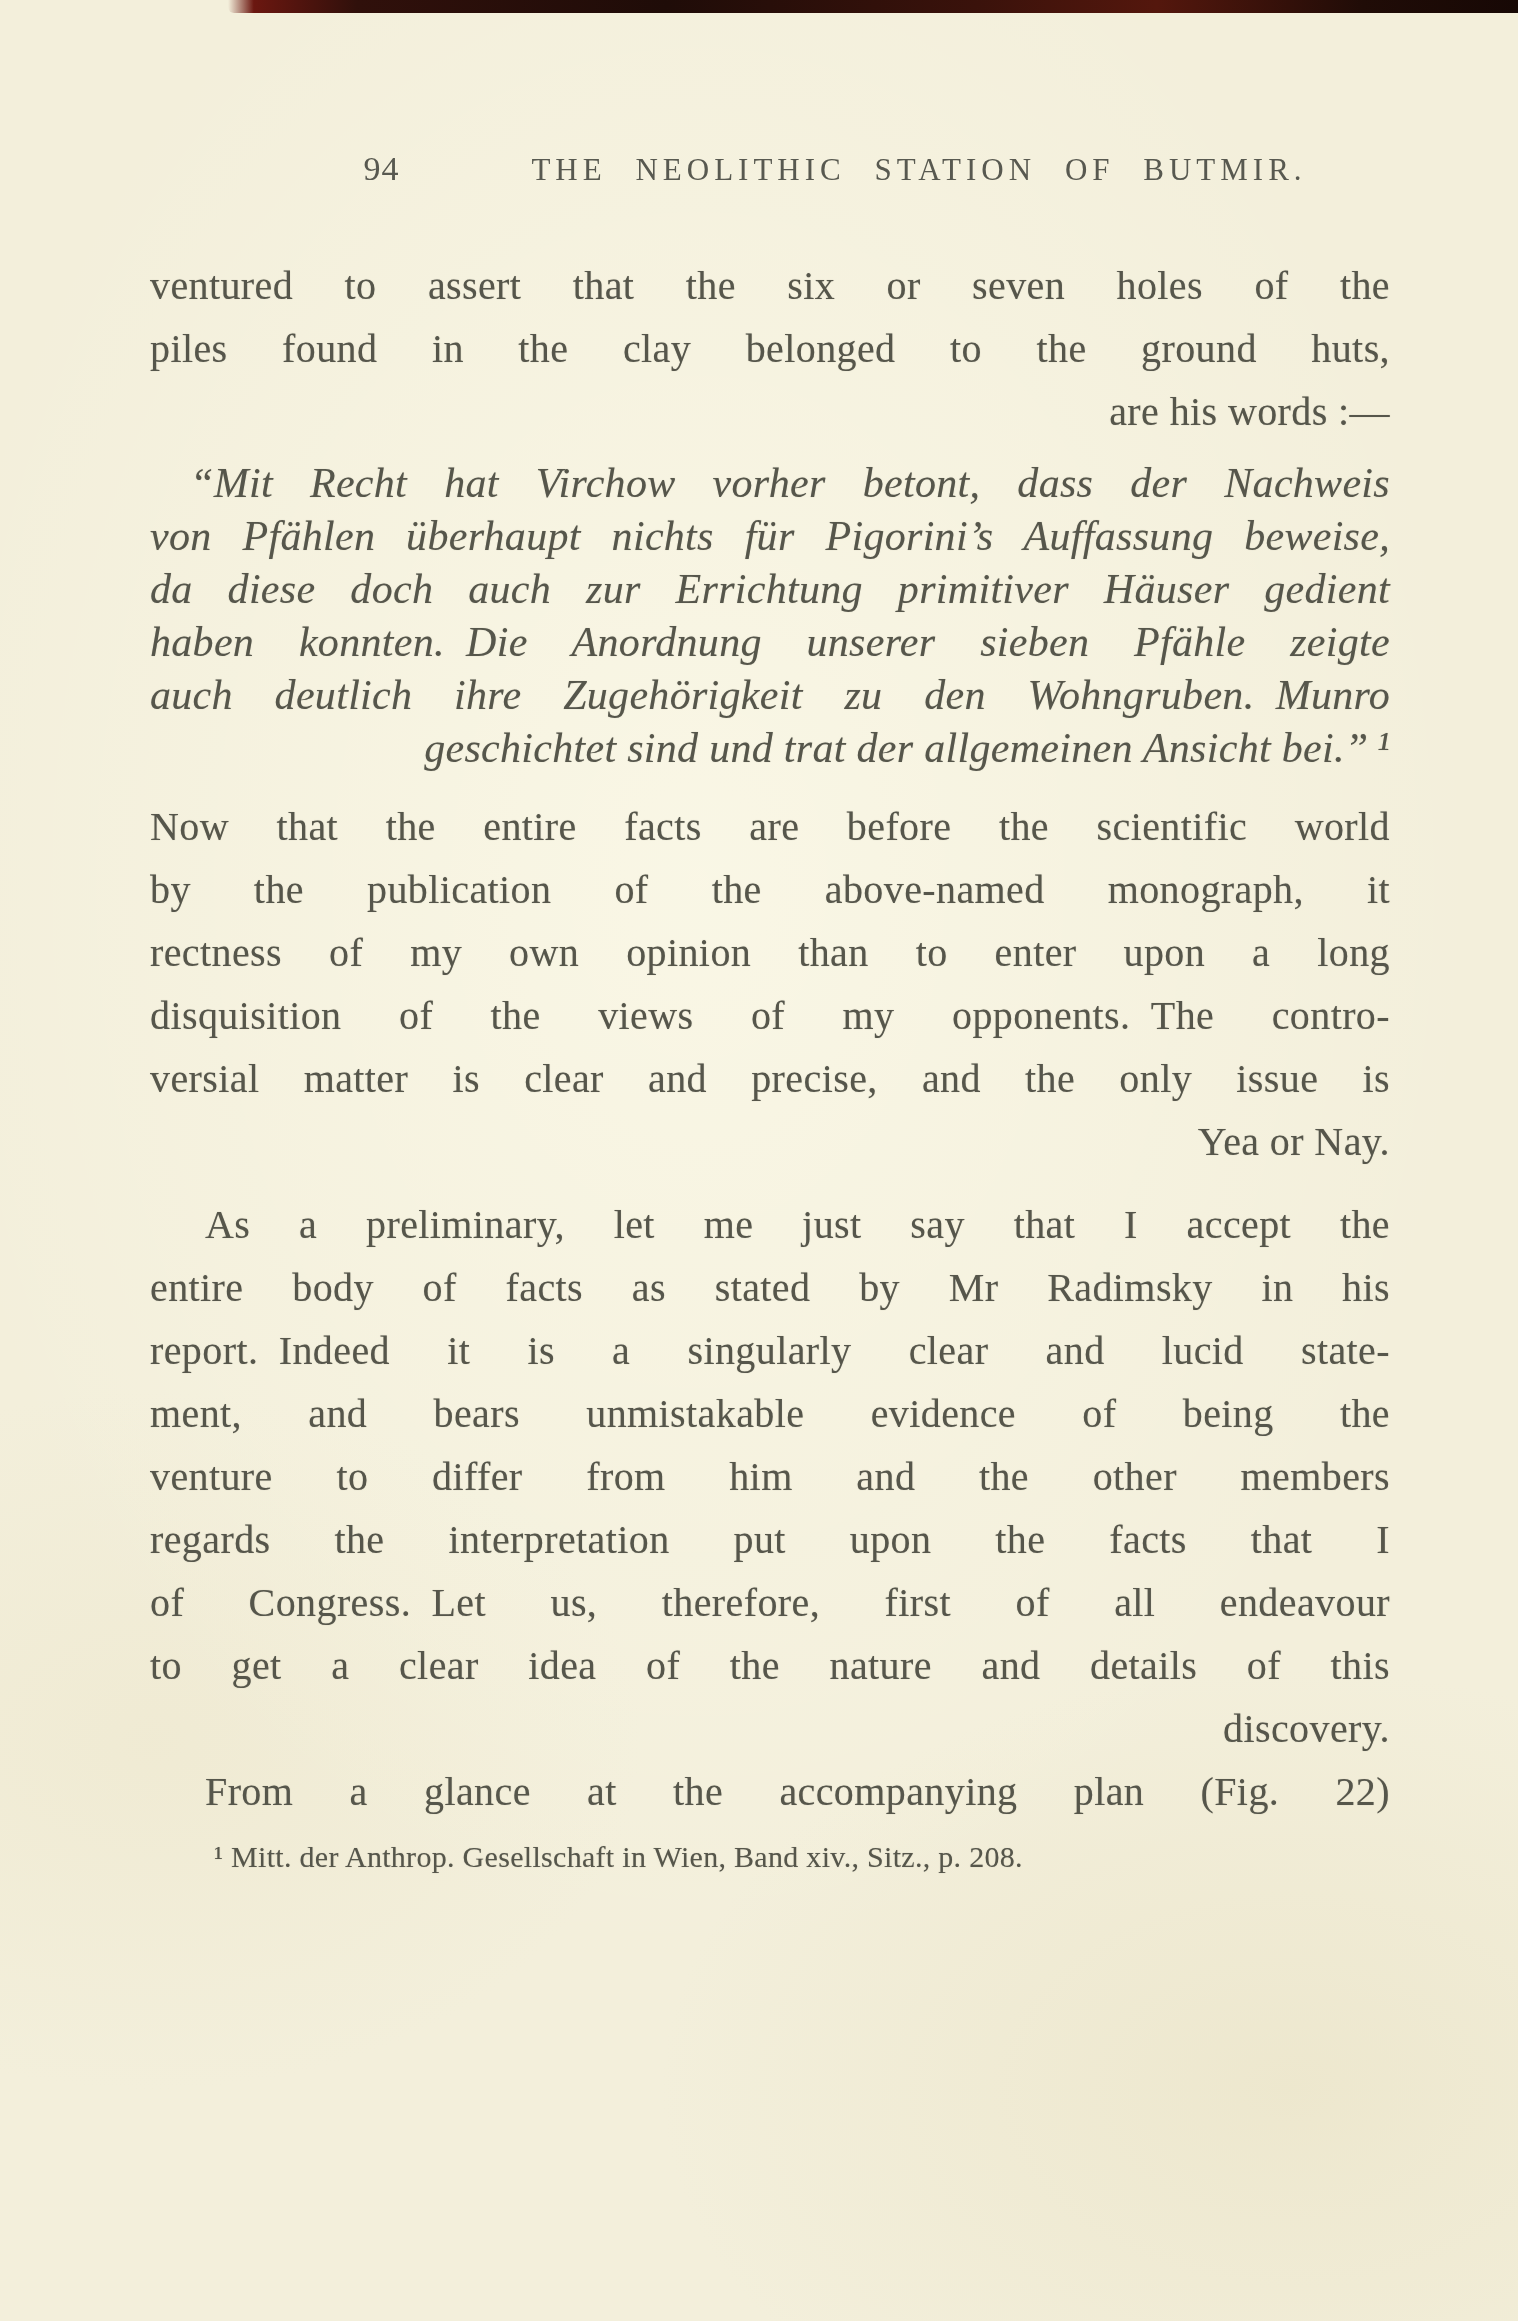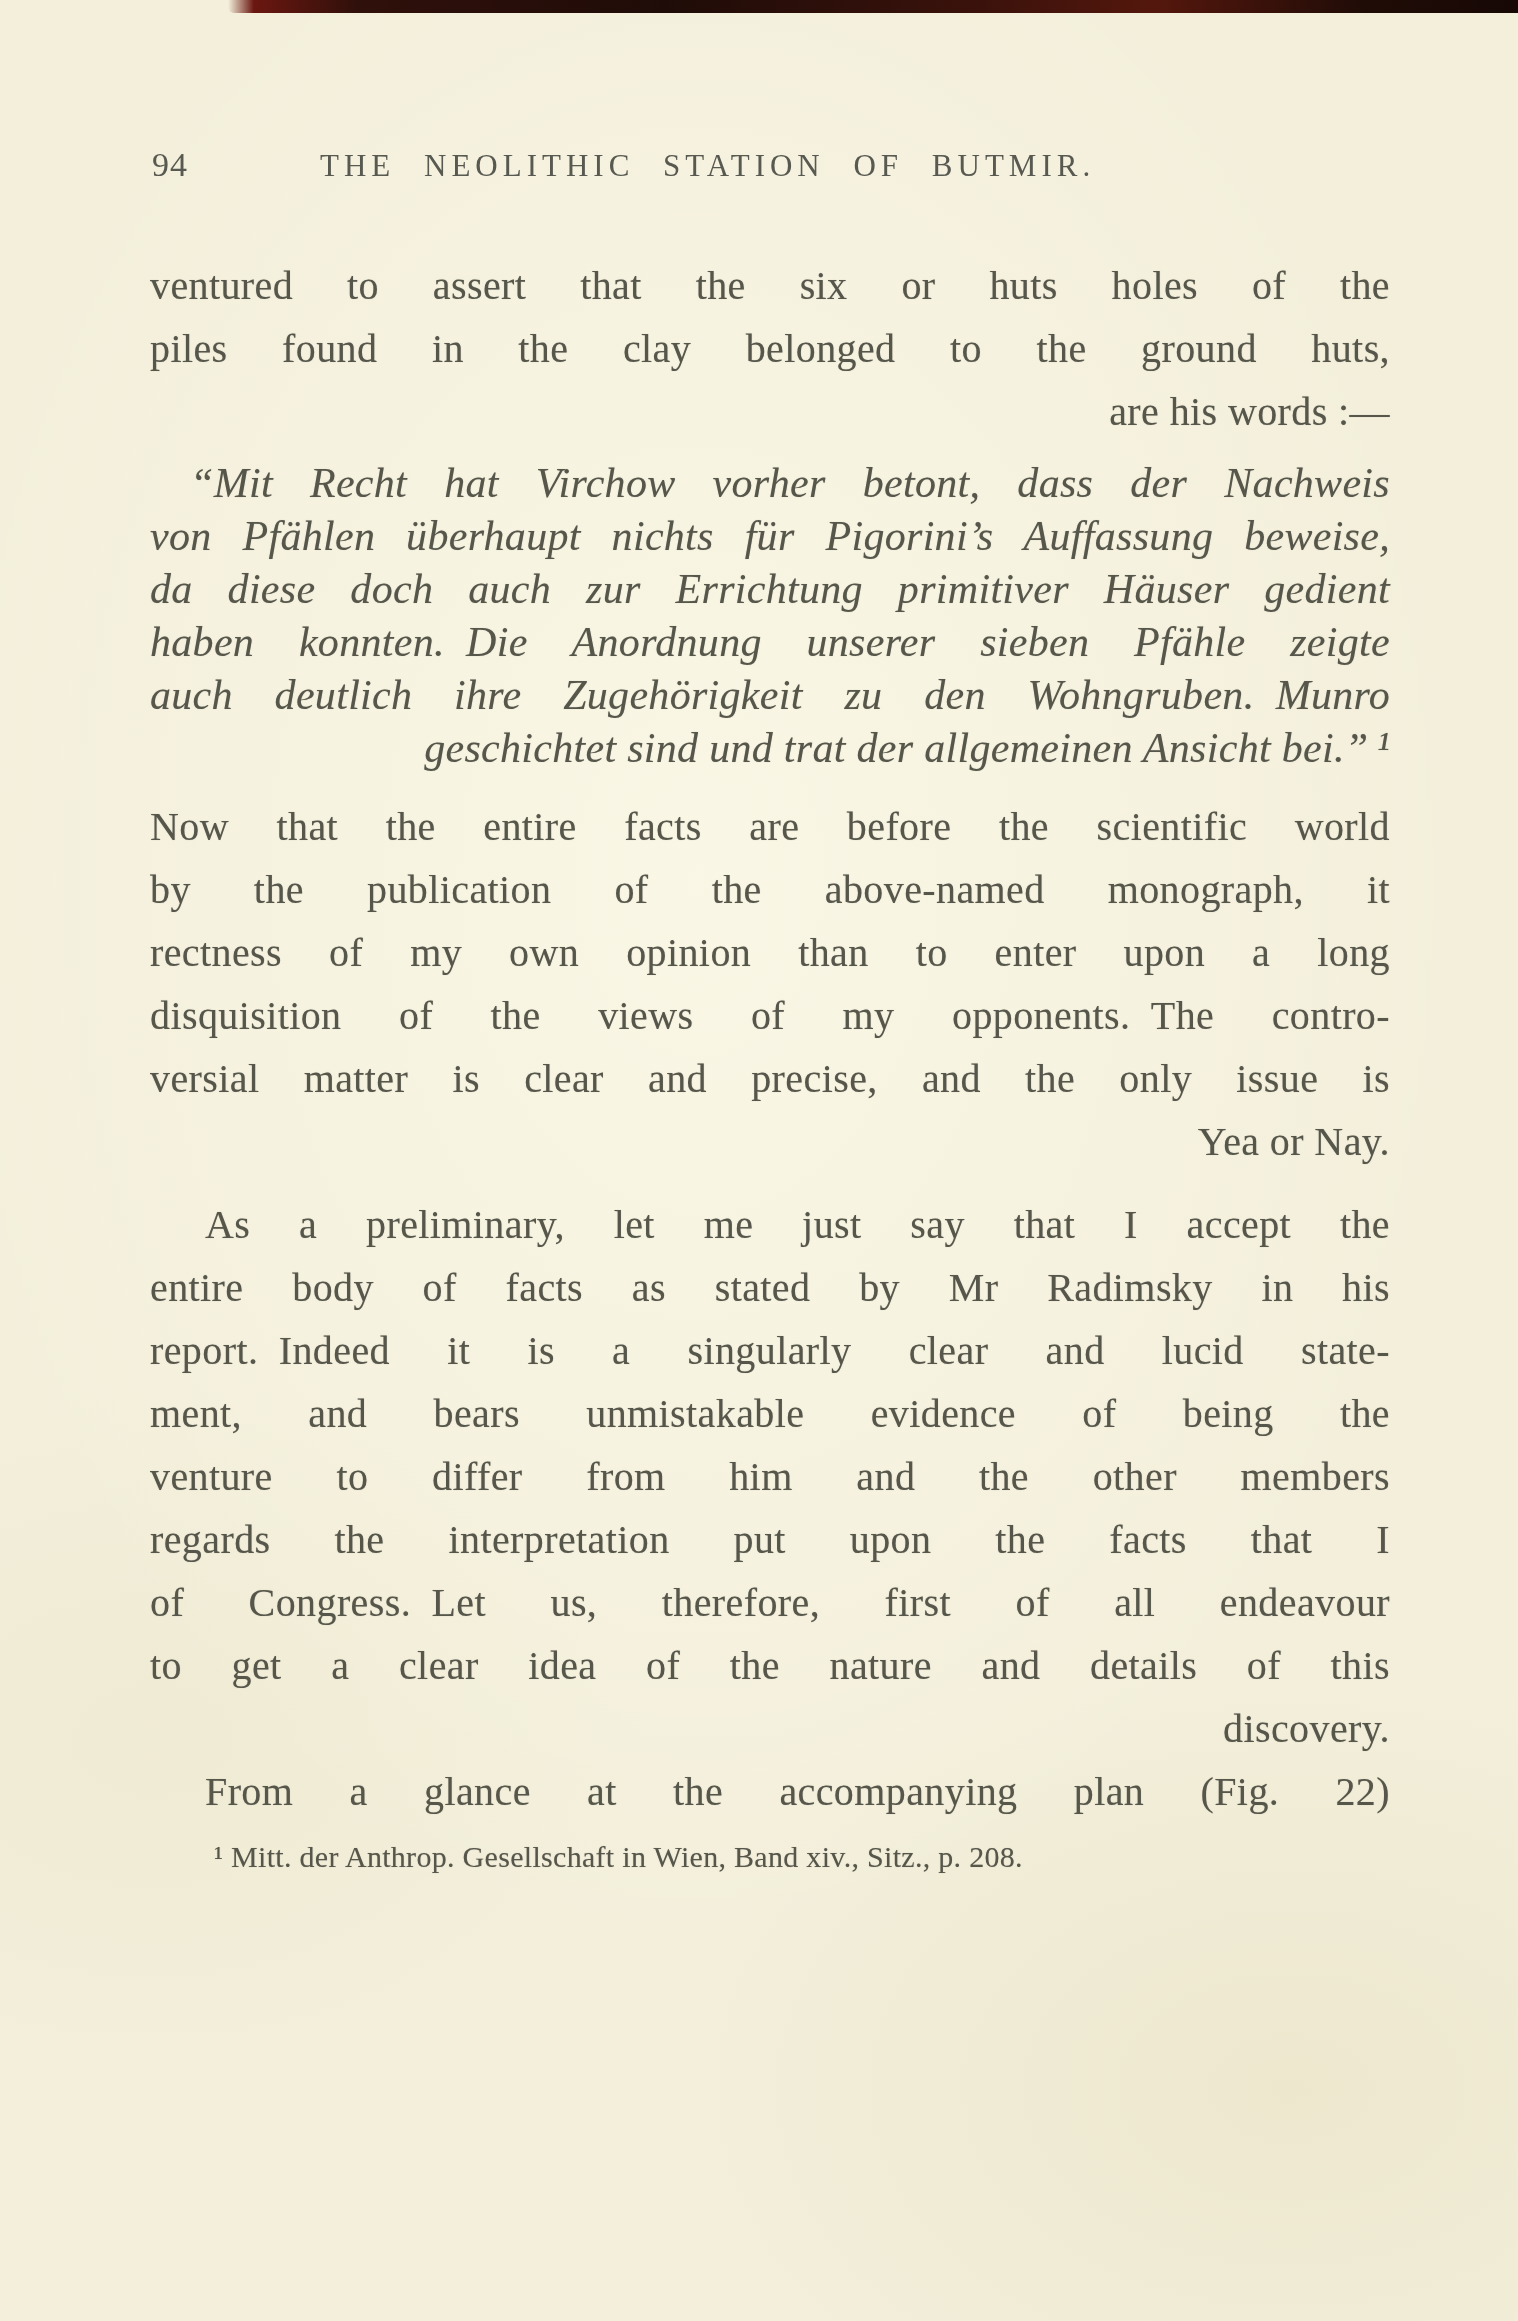--- a/index.html
+++ b/index.html
@@ -33,22 +33,23 @@
       #54170d 72%,
       #200c07 88%,
       #170805 100%);
     border-bottom-left-radius: 6px;
   }
   .header {
     position: relative;
     padding-top: 146px;
     padding-left: 152px;
     height: 40px;
-    line-height: 37px;
+    line-height: 46px;
     white-space: nowrap;
+    text-align: center;
   }
   .page-number {
     display: inline-block;
     font-size: 34px;
     letter-spacing: 1px;
     color: #585950;
   }
   .running-title {
     display: inline-block;
     margin-left: 128px;
@@ -90,21 +91,21 @@
   <div class="scan-band"></div>
 
   <div class="header">
     <span class="page-number">94</span>
     <span class="running-title">THE NEOLITHIC STATION OF BUTMIR.</span>
   </div>
 
   <div class="text-column">
 
   <div class="block body para-1">
-        <div class="line just">ventured to assert that the six or huts holes of the</div>
+        <div class="line just">ventured to assert that the six or seven holes of the</div>
         <div class="line just">piles found in the clay belonged to the ground huts,</div>
         <div class="line">are his words :—</div>
       </div>
       <div class="block quote quote-b">
         <div class="line just indent">“Mit Recht hat Virchow vorher betont, dass der Nachweis</div>
         <div class="line just">von Pfählen überhaupt nichts für Pigorini’s Auffassung beweise,</div>
         <div class="line just">da diese doch auch zur Errichtung primitiver Häuser gedient</div>
         <div class="line just">haben konnten. Die Anordnung unserer sieben Pfähle zeigte</div>
         <div class="line just">auch deutlich ihre Zugehörigkeit zu den Wohngruben. Munro</div>
         <div class="line">geschichtet sind und trat der allgemeinen Ansicht bei.” ¹</div>

